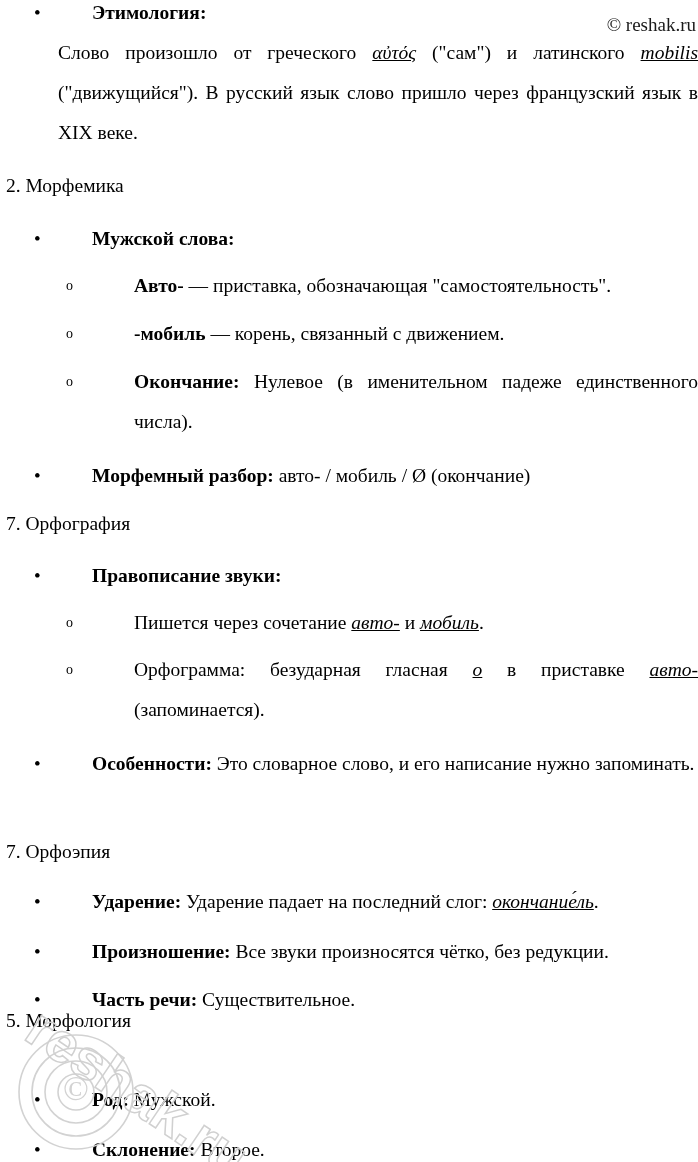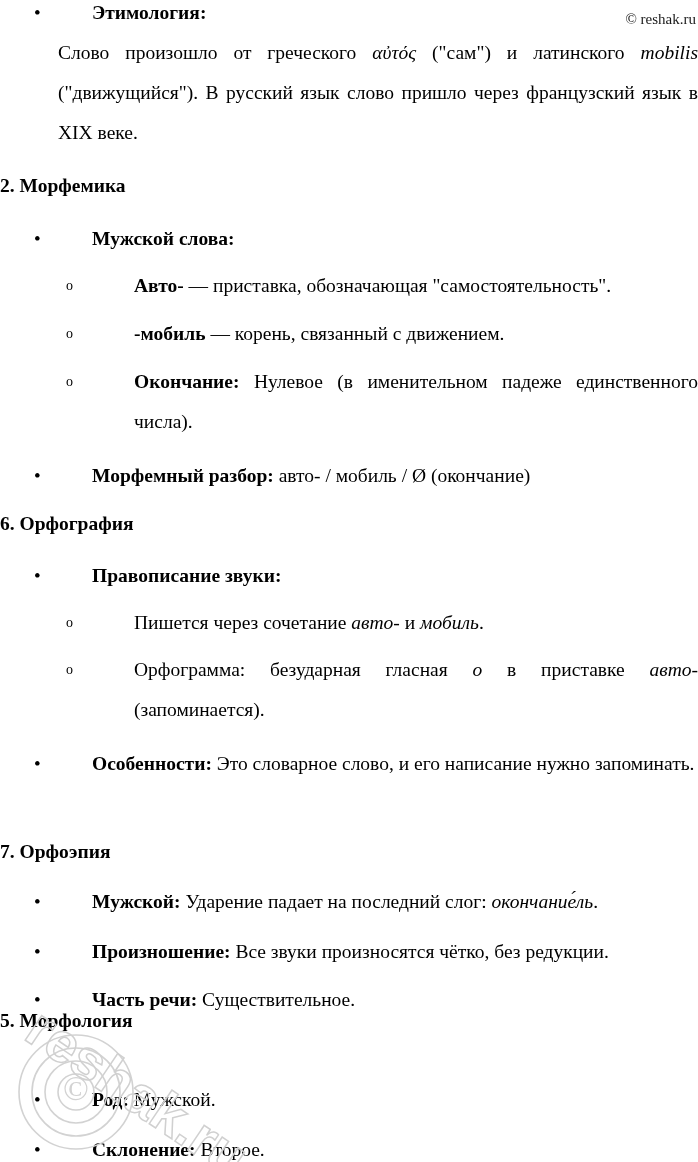--- a/index.html
+++ b/index.html
@@ -15,24 +15,24 @@
     overflow: hidden;
     font-family: "Liberation Serif", "DejaVu Serif", serif;
     color: #000000;
     font-size: 19.5px;
     line-height: 40px;
   }
 
   
   .wm-corner {
     position: absolute;
-    top: 7px;
+    top: 13px;
     right: 2px;
     font-family: "Liberation Serif", "DejaVu Serif", serif;
-    font-size: 15px;
+    font-size: 19px;
     line-height: 24px;
     color: #1a1a1a;
     white-space: nowrap;
     z-index: 5;
     text-align: center;
   }
   .wm-big {
     position: absolute;
     left: 14px;
     top: 992px;
@@ -40,25 +40,26 @@
     height: 170px;
     pointer-events: none;
     z-index: 6;
   }
   .wm-big svg { display: block; overflow: visible; }
 
   
   .sec-head {
     position: absolute;
     left: 0;
-    font-weight: bold;
+    font-weight: normal;
     font-size: 19.5px;
     line-height: 26px;
     white-space: nowrap;
     z-index: 2;
+    padding-left: 6px;
   }
 
   
   .item {
     position: absolute;
     z-index: 2;
   }
   .item .marker {
     position: absolute;
     top: 0;
@@ -79,21 +80,21 @@
     line-height: 40px;
     font-size: 19.5px;
   }
   .lvl1 .body { margin-left: 58px; }
   .lvl2 .body { margin-left: 68px; }
 
   .just { text-align: justify; text-justify: inter-word; }
   .just.oneline { text-align: left; }
 
   b, .b { font-weight: bold; }
-  i, .i { font-style: italic; }
+  i, .i { font-style: italic; text-decoration: underline; }
 
   
   .para {
     position: absolute;
     z-index: 2;
     line-height: 40px;
     font-size: 19.5px;
     text-align: justify;
     text-justify: inter-word;
   }
@@ -125,41 +126,41 @@
         <div class="body just oneline"><b>-мобиль</b> — корень, связанный с движением.</div>
       </div>
       <div class="item lvl2" style="top: 362px; left: 66px; width: 632px;">
         <span class="marker">o</span>
         <div class="body just"><b>Окончание:</b> Нулевое (в именительном падеже единственного числа).</div>
       </div>
       <div class="item lvl1" style="top: 456px; left: 34px; width: 640px;">
         <span class="marker">•</span>
         <div class="body just oneline"><b>Морфемный разбор:</b> авто- / мобиль / Ø (окончание)</div>
       </div>
-      <div class="sec-head" style="top: 511px; left: 0px;">6. Орфография</div>
+      <div class="sec-head" style="top: 511px; left: 0px;">7. Орфография</div>
       <div class="item lvl1" style="top: 556px; left: 34px; width: 640px;">
         <span class="marker">•</span>
         <div class="body just oneline"><b>Правописание звуки:</b></div>
       </div>
       <div class="item lvl2" style="top: 603px; left: 66px; width: 630px;">
         <span class="marker">o</span>
         <div class="body just oneline">Пишется через сочетание <i>авто-</i> и <i>мобиль</i>.</div>
       </div>
       <div class="item lvl2" style="top: 650px; left: 66px; width: 632px;">
         <span class="marker">o</span>
         <div class="body just">Орфограмма: безударная гласная <i>о</i> в приставке <i>авто-</i> (запоминается).</div>
       </div>
       <div class="item lvl1" style="top: 744px; left: 34px; width: 664px;">
         <span class="marker">•</span>
         <div class="body just"><b>Особенности:</b> Это словарное слово, и его написание нужно запоминать.</div>
       </div>
       <div class="sec-head" style="top: 839px; left: 0px;">7. Орфоэпия</div>
       <div class="item lvl1" style="top: 882px; left: 34px; width: 640px;">
         <span class="marker">•</span>
-        <div class="body just oneline"><b>Мужской:</b> Ударение падает на последний слог: <i>окончание́ль</i>.</div>
+        <div class="body just oneline"><b>Ударение:</b> Ударение падает на последний слог: <i>окончание́ль</i>.</div>
       </div>
       <div class="item lvl1" style="top: 932px; left: 34px; width: 640px;">
         <span class="marker">•</span>
         <div class="body just oneline"><b>Произношение:</b> Все звуки произносятся чётко, без редукции.</div>
       </div>
       <div class="sec-head" style="top: 1008px; left: 0px;">5. Морфология</div>
       <div class="item lvl1" style="top: 980px; left: 34px; width: 640px; font-family: Liberation Serif, serif;">
         <span class="marker">•</span>
         <div class="body just oneline"><b>Часть речи:</b> Существительное.</div>
       </div>

